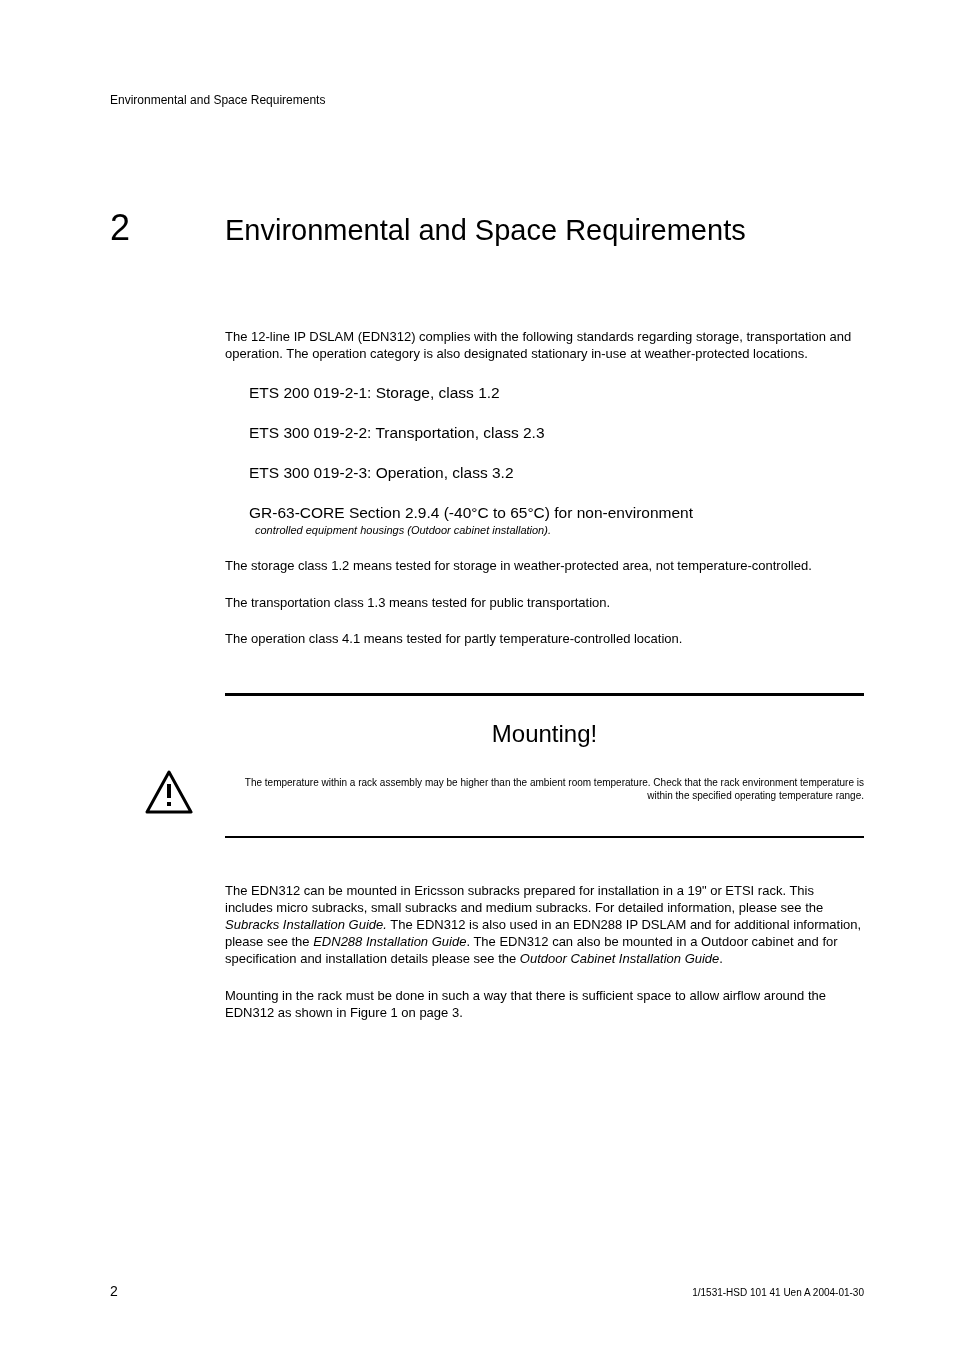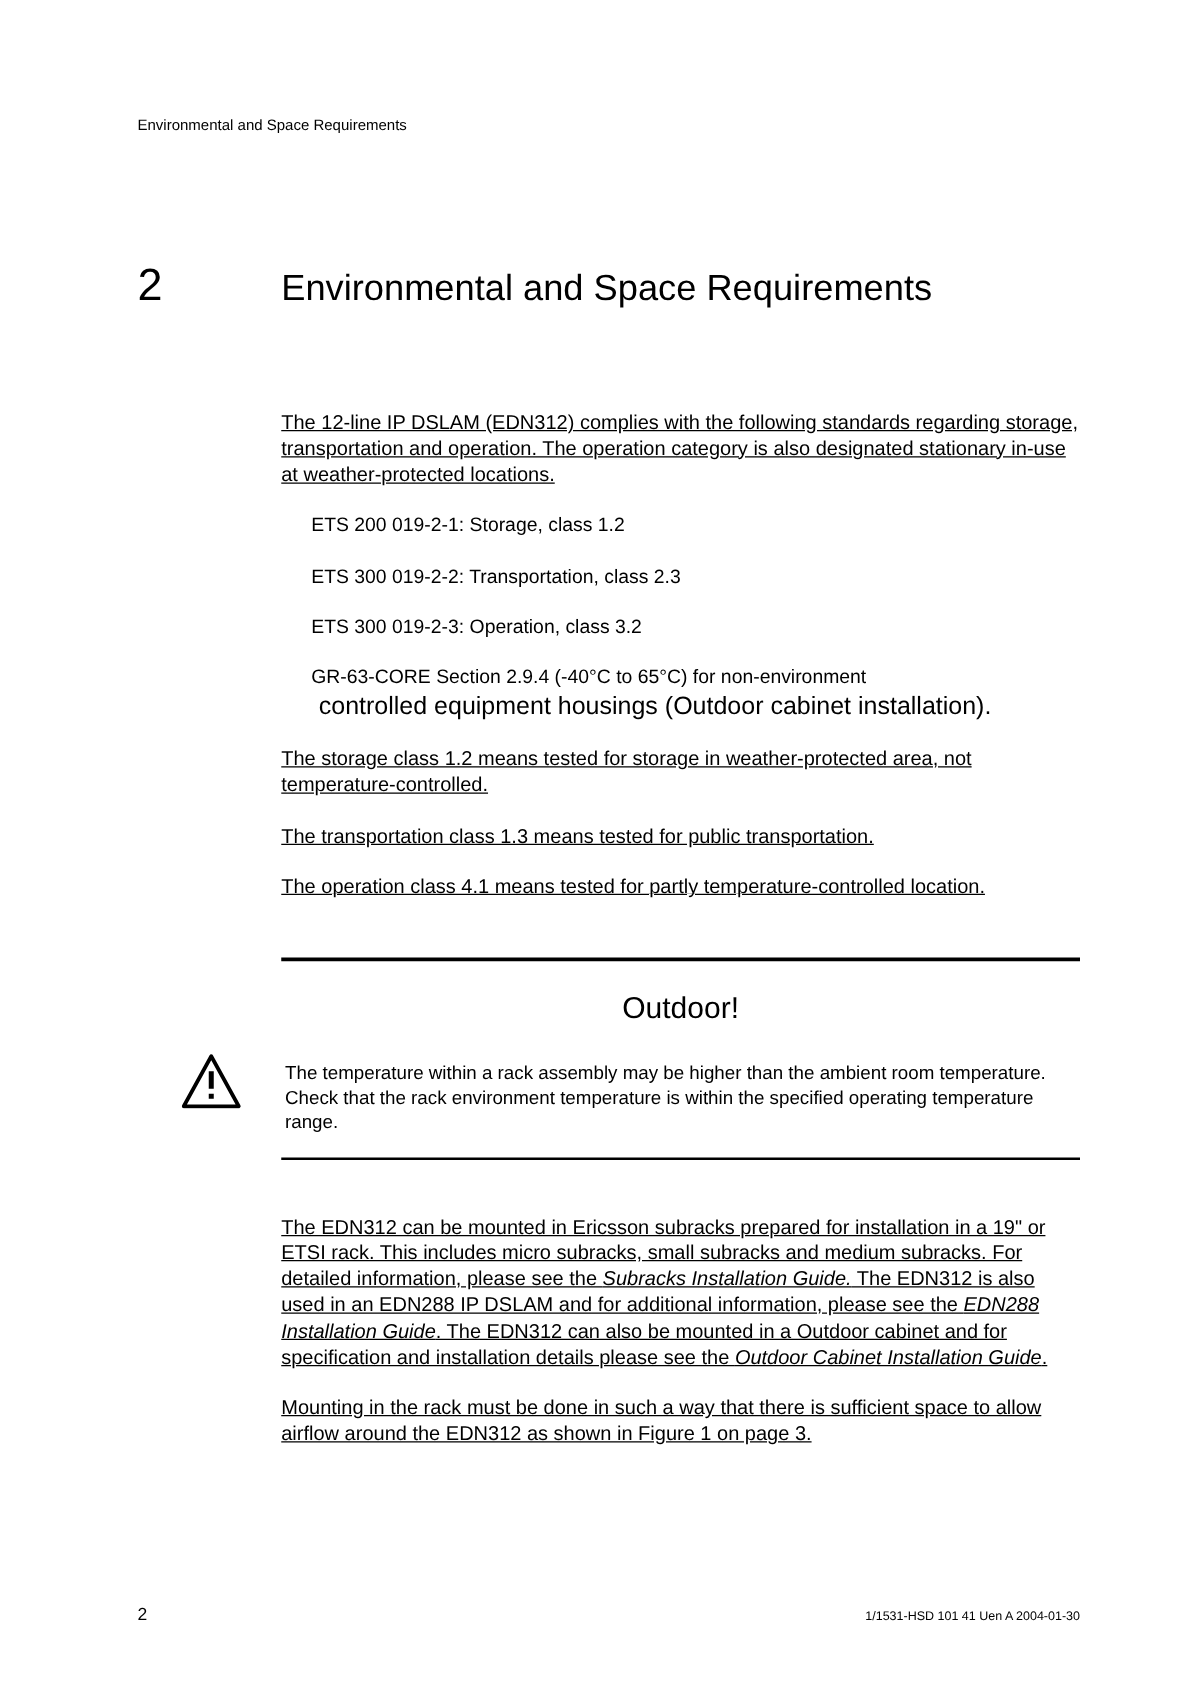--- a/index.html
+++ b/index.html
@@ -34,39 +34,39 @@
       width: 115px;
     }
     .section-title {
       font-size: 29px;
       font-weight: normal;
     }
     .content {
       margin-left: 115px;
     }
     .para {
-      font-size: 16px;
+      font-size: 13px;
       line-height: 1.3;
       margin-bottom: 20px;
-      text-decoration: underline;
     }
     .bullet-list {
       margin-bottom: 18px;
     }
     .bullet-item {
       font-size: 15.5px;
       line-height: 1.3;
       margin-bottom: 20px;
       padding-left: 24px;
       position: relative;
     }
     .bullet-item-indent {
-      font-size: 20px;
+      font-size: 11px;
       line-height: 1.3;
       padding-left: 30px;
+      font-style: italic;
     }
     .caution-box {
       margin-top: 45px;
       margin-bottom: 45px;
     }
     .caution-rule-top {
       border-top: 3px solid #000;
       margin-bottom: 24px;
     }
     .caution-rule-bottom {
@@ -81,23 +81,24 @@
     .caution-content-row {
       display: flex;
       align-items: flex-start;
     }
     .caution-icon {
       margin-left: -80px;
       margin-right: 30px;
       margin-top: -6px;
     }
     .caution-text {
-      font-size: 15px;
+      font-size: 10px;
       line-height: 1.3;
       padding-left: 5px;
+      text-align: right;
     }
     .italic {
       font-style: italic;
     }
     .footer {
       position: absolute;
       bottom: 52px;
       left: 110px;
       right: 90px;
       display: flex;
@@ -134,21 +135,21 @@
         <div class="bullet-item-indent" style="padding-left:6px;">controlled equipment housings (Outdoor cabinet installation).</div>
       </div>
     </div>
 
     <p class="para">The storage class 1.2  means tested for storage in weather-protected area, not temperature-controlled.</p>
     <p class="para">The transportation class 1.3 means tested for public transportation.</p>
     <p class="para">The operation class 4.1 means tested for partly temperature-controlled location.</p>
 
     <div class="caution-box">
       <div class="caution-rule-top"></div>
-      <div class="caution-heading">Outdoor!</div>
+      <div class="caution-heading">Mounting!</div>
       <div class="caution-content-row">
         <div class="caution-icon">
           <svg width="48" height="44" viewBox="0 0 48 44">
             <path d="M24 2 L46 42 L2 42 Z" fill="none" stroke="#000" stroke-width="3" stroke-linejoin="round"></path>
             <rect x="22" y="14" width="4" height="14" fill="#000"></rect>
             <rect x="22" y="32" width="4" height="4" fill="#000"></rect>
           </svg>
         </div>
         <div class="caution-text">The temperature within a rack assembly may be higher than the ambient room temperature. Check that the rack environment temperature is within the specified operating temperature range.</div>
       </div>

